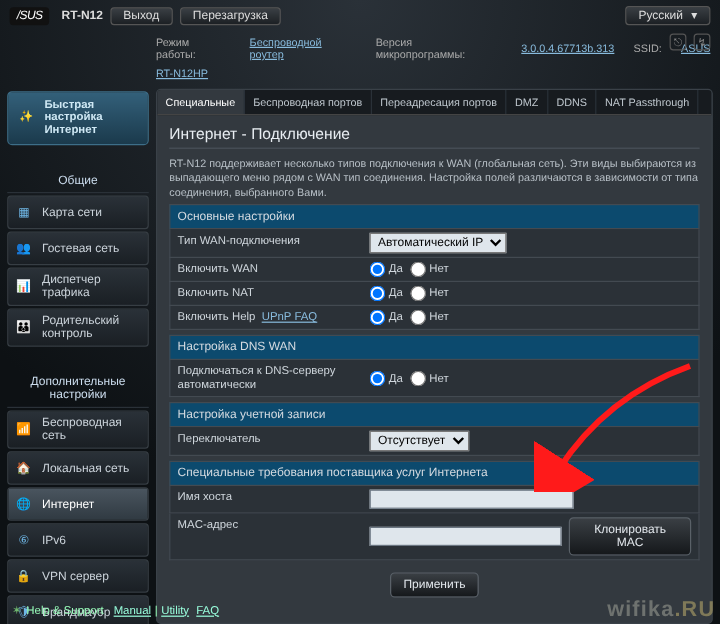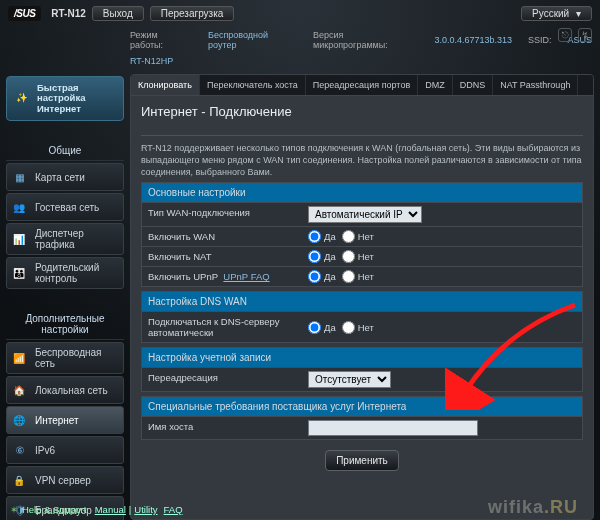--- a/index.html
+++ b/index.html
@@ -1,67 +1,67 @@
 <!DOCTYPE html>
 <html><head>
 <meta charset="utf-8">
 <style>
   *{box-sizing:border-box;margin:0;padding:0}
   html,body{width:600px;height:520px;overflow:hidden;font-family:Arial,Helvetica,sans-serif;font-size:10px;background:#000}
   .frame{width:600px;height:520px;background:radial-gradient(circle at 50% 0,#2a3138 0,#0d1114 70%);position:relative;color:#ccc}
   
   .topbar{height:26px;display:flex;align-items:center;padding:0 8px;gap:6px}
-  .logo{background:#111;color:#fff;font-weight:bold;padding:2px 6px;border-radius:3px;letter-spacing:-.5px;font-style:italic}
+  .logo{background:#111;color:#fff;font-weight:normal;padding:2px 6px;border-radius:3px;letter-spacing:-.5px;font-style:italic}
   .model{color:#ddd;font-weight:bold;margin-left:4px}
   .topbtn{background:linear-gradient(#3a3f44,#1c2024);border:1px solid #555;border-radius:3px;color:#ddd;padding:1px 10px;font-size:10px;cursor:pointer}
   .lang{margin-left:auto}
   .lang .caret{margin-left:4px}
   
   .status{padding:4px 8px 6px 130px;font-size:9px;color:#aaa;display:flex;gap:16px;align-items:center;position:relative}
-  .status a{color:#8bd;}
+  .status a{color:#8bd;text-decoration:underline}
   .status .icons{position:absolute;right:8px;top:2px;display:flex;gap:6px}
   .miniicon{width:14px;height:14px;border:1px solid #555;border-radius:3px;display:flex;align-items:center;justify-content:center;color:#888}
   
   .body{display:flex;height:452px}
   .sidebar{width:130px;padding:4px 6px;display:flex;flex-direction:column;gap:2px}
   .qis{background:linear-gradient(#33607a,#1b3a4c);border:1px solid #3d6e88;border-radius:4px;padding:6px;display:flex;align-items:center;gap:6px;color:#cfe8f4;font-weight:bold;font-size:9.5px;line-height:1.1}
   .qis .icon{min-width:18px;height:18px;display:flex;align-items:center;justify-content:center}
   .section{color:#cde;font-size:10px;text-align:center;padding:4px 0;margin-top:18px;border-bottom:1px solid #2a3138}
   .nav{background:linear-gradient(#2a3138,#1a1f24);border:1px solid #373e44;border-radius:3px;padding:4px 4px;display:flex;align-items:center;gap:6px;color:#cbd3da;cursor:pointer}
   .nav.active{background:linear-gradient(#4a555f,#303a42);color:#fff}
   .nav .icon{min-width:18px;height:18px;display:flex;align-items:center;justify-content:center;color:#6fb7e6}
   
   .main{flex:1;border:1px solid #3a4148;border-radius:4px;margin:2px 6px 4px 0;background:#33393f;display:flex;flex-direction:column;overflow:hidden}
   .tabs{display:flex;background:#171b1f;border-bottom:1px solid #444}
   .tab{padding:5px 7px;font-size:9px;color:#bfc7ce;cursor:pointer;border-right:1px solid #2a3138}
   .tab.active{background:#33393f;color:#fff}
   .inner{padding:8px 10px;overflow:auto}
-  h2{font-size:13px;color:#e8edf2;font-weight:normal;margin-bottom:16px}
+  h2{font-size:13px;color:#e8edf2;font-weight:normal;margin-bottom:4px}
   .hr{height:1px;background:#4a525a;margin:4px 0 6px}
   .desc{font-size:9px;color:#b7bfc6;line-height:1.35;margin-bottom:2px}
-  .grouphdr{background:#0369a1;border:1px solid #434a51;padding:4px 6px;color:#d4dae0;font-size:10px;margin-top:4px}
+  .grouphdr{background:#0c4a6e;border:1px solid #434a51;padding:4px 6px;color:#d4dae0;font-size:10px;margin-top:4px}
   .row{display:flex;border:1px solid #434a51;border-top:0;background:#2b3137}
   .row .lbl{width:160px;padding:4px 6px;color:#cfd6dc;font-size:9.5px}
   .row .val{flex:1;padding:3px 6px;display:flex;align-items:center;gap:6px}
   .sel{background:#dfe6ec;border:1px solid #777;font-size:10px;padding:1px 2px}
   .radio{display:flex;align-items:center;gap:3px;color:#cfd6dc;font-size:9.5px}
   .radio input{margin:0}
   .txt{background:#dfe6ec;border:1px solid #6b7682;height:16px;width:170px;font-size:10px;padding:0 3px}
   .btn{background:linear-gradient(#3a3f44,#15181b);border:1px solid #5a6168;border-radius:4px;color:#e2e7ec;padding:4px 10px;font-size:10px;cursor:pointer}
   .applywrap{text-align:center;padding:10px 0 4px}
   .lnk{color:#8bd;text-decoration:underline;cursor:pointer}
   
   .footer{position:absolute;bottom:2px;left:0;right:0;padding:3px 10px;display:flex;align-items:center;color:#9fb;font-size:9.5px}
   .footer .gear{color:#6fb76f;margin-right:4px}
   .footer a{color:#9fd;text-decoration:underline;margin:0 3px}
   .faq{margin-left:auto;color:#9fd}
   
   .arrow{position:absolute;pointer-events:none}
   
-  .wm{position:absolute;right:22px;bottom:2px;color:rgba(220,220,200,.35);font-size:18px;font-weight:bold;letter-spacing:1px;font-family:Impact,Arial}
+  .wm{position:absolute;right:4px;bottom:2px;color:rgba(220,220,200,.35);font-size:18px;font-weight:bold;letter-spacing:1px;font-family:Impact,Arial}
   .wm .dom{color:rgba(220,200,120,.45)}
 </style>
 </head>
 <body>
 
 <div class="frame">
 
   <div class="topbar">
     <span class="logo">/SUS</span>
     <span class="model">RT-N12</span>
@@ -139,22 +139,22 @@
         </div>
       <div class="nav">
           <span class="icon">⚙</span>
           <span>Администри-рование</span>
         </div>
 
     </div>
 
     <div class="main">
       <div class="tabs">
-        <div class="tab active">Клонировать</div>
-        <div class="tab">Переключатель хоста</div>
+        <div class="tab active">Специальные</div>
+        <div class="tab">Беспроводная портов</div>
         <div class="tab">Переадресация портов</div>
         <div class="tab">DMZ</div>
         <div class="tab">DDNS</div>
         <div class="tab">NAT Passthrough</div>
       </div>
       <div class="inner">
         <h2>Интернет - Подключение</h2>
         <div class="hr"></div>
         <div class="desc">RT-N12 поддерживает несколько типов подключения к WAN (глобальная сеть). Эти виды выбираются из выпадающего меню рядом с WAN тип соединения. Настройка полей различаются в зависимости от типа соединения, выбранного Вами.</div>
 
@@ -185,21 +185,21 @@
                 <input type="radio" checked="" style="">
                 <span>Да</span>
               </label>
             <label class="radio">
                 <input type="radio" style="">
                 <span>Нет</span>
               </label>
           </div>
         </div>
         <div class="row">
-          <div class="lbl"><span>Включить UPnP</span>&nbsp;&nbsp;<span class="lnk">UPnP  FAQ</span></div>
+          <div class="lbl"><span>Включить Help</span>&nbsp;&nbsp;<span class="lnk">UPnP  FAQ</span></div>
           <div class="val">
             <label class="radio">
                 <input type="radio" checked="" style="">
                 <span>Да</span>
               </label>
             <label class="radio">
                 <input type="radio" style="">
                 <span>Нет</span>
               </label>
           </div>
@@ -215,32 +215,39 @@
               </label>
             <label class="radio">
                 <input type="radio" style="">
                 <span>Нет</span>
               </label>
           </div>
         </div>
 
         <div class="grouphdr">Настройка учетной записи</div>
         <div class="row">
-          <div class="lbl">Переадресация</div>
+          <div class="lbl">Переключатель</div>
           <div class="val">
               <select class="sel"><option>Отсутствует</option></select>
             </div>
         </div>
 
         <div class="grouphdr">Специальные требования поставщика услуг Интернета</div>
         <div class="row">
           <div class="lbl">Имя хоста</div>
           <div class="val">
               <input class="txt" style="">
             </div>
+        </div>
+        <div class="row">
+          <div class="lbl">MAC-адрес</div>
+          <div class="val">
+            <input class="txt" style="">
+            <button class="btn">Клонировать MAC</button>
+          </div>
         </div>
 
         <div class="applywrap"><button class="btn">Применить</button></div>
       </div>
     </div>
   </div>
 
   <div class="footer">
     <span class="gear">✶</span>
     <span>Help &amp; Support</span>&nbsp;&nbsp;

